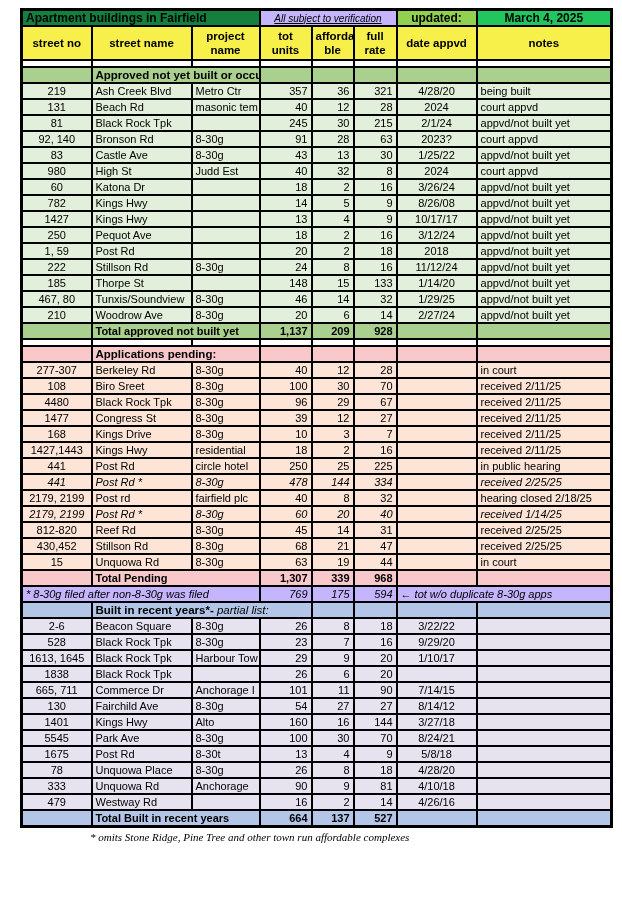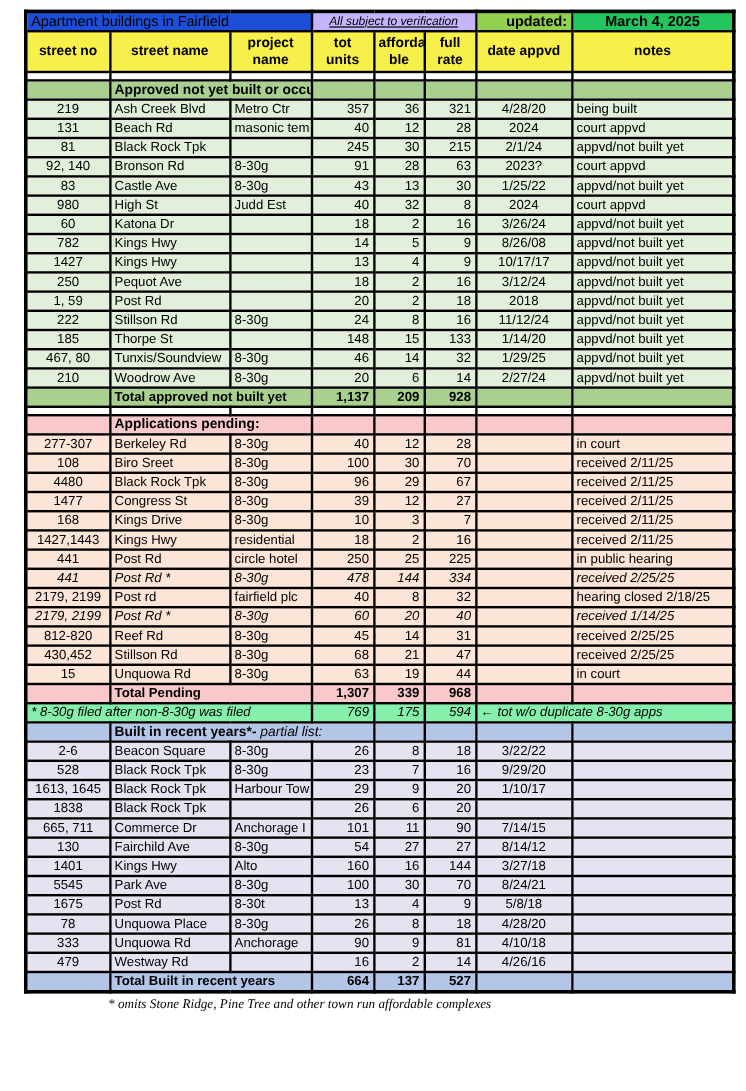--- a/index.html
+++ b/index.html
@@ -3,34 +3,34 @@
 <meta charset="utf-8">
 <style>
   html,body{margin:0;padding:0;background:#ffffff;}
   body{width:622px;font-family:"Liberation Sans",sans-serif;color:#000;}
   .sheet{padding:8px 0 0 20px;}
   table{border-collapse:collapse;table-layout:fixed;width:590px;border:3px solid #000;}
   td,th{border:2px solid #000;overflow:hidden;white-space:nowrap;font-size:11px;
         height:14px;padding:0 3px;vertical-align:middle;text-align:left;
         font-family:"Liberation Sans",sans-serif;}
   
-  .title-cell{background:#1d4ed8;font-weight:normal;font-size:12px;}
+  .title-cell{background:#15803d;font-weight:bold;font-size:12px;}
   .verify-cell{background:#c4b5fd;font-style:italic;text-align:center;font-size:10px;text-decoration:underline;}
-  .updated-label{background:#92D050;font-weight:bold;text-align:right;font-size:12px;}
+  .updated-label{background:#92D050;font-weight:bold;text-align:center;font-size:12px;}
   .updated-date{background:#22c55e;font-weight:bold;text-align:center;font-size:12px;}
   .colhead td{background:#F7EF4A;font-weight:bold;text-align:center;white-space:pre-line;
               height:32px;font-size:11.5px;line-height:1.25;}
   
   .gh{background:#A9D08E;}
   .gr{background:#E2EFDA;}
   .ph{background:#F8C8CB;}
   .pr{background:#FCE4D6;}
   .bh{background:#B4C6E7;}
   .br{background:#E7E2F0;}
-  .wh{background:#86efac;}
+  .wh{background:#c4b5fd;}
   .b{font-weight:bold;}
   .i{font-style:italic;}
   .num{text-align:right;}
   .ctr{text-align:center;}
   tr.spacer td{height:5px;background:#fff;}
   .sec-label{font-weight:bold;font-size:11.5px;}
   .foot-note{padding:3px 0 6px 70px;font-style:italic;font-size:11px;color:#000;font-family:Liberation Serif, serif;}
   .arrow{font-style:italic;margin-top:15px;}
 </style>
 </head>

